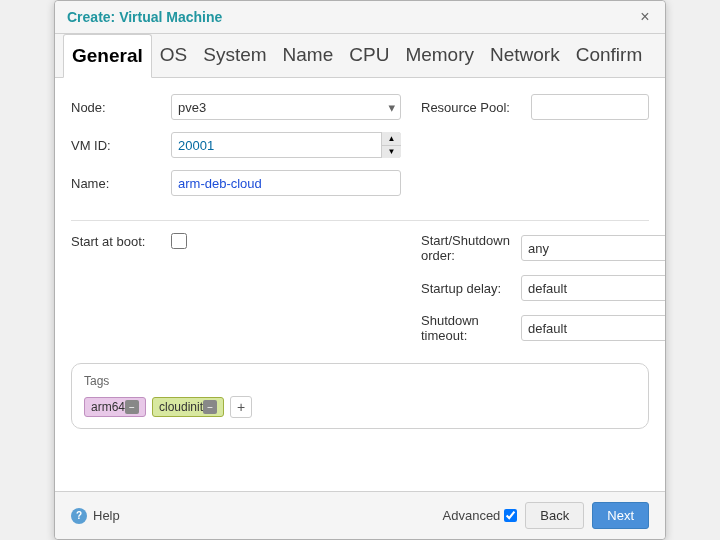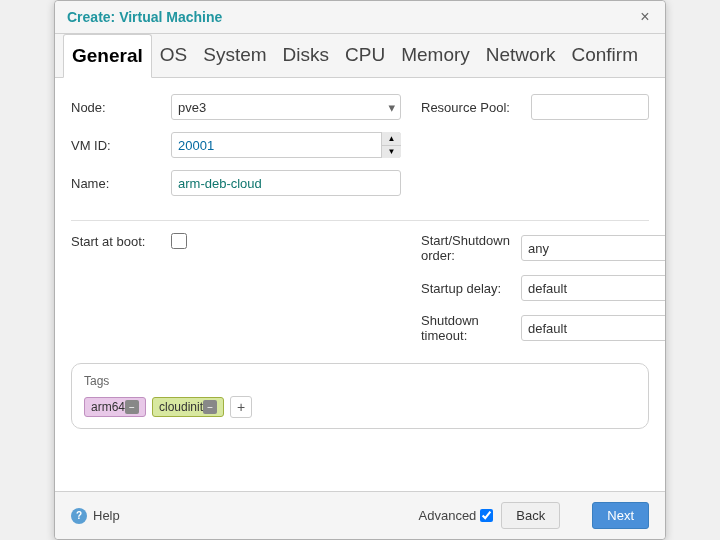--- a/index.html
+++ b/index.html
@@ -91,21 +91,21 @@
       font-size: 13px;
     }
     .form-control {
       flex: 1;
       max-width: 230px;
       height: 26px;
       border: 1px solid #ccc;
       border-radius: 3px;
       padding: 2px 6px;
       font-size: 13px;
-      color: #0f766e;
+      color: #1d4ed8;
       background: #fff;
     }
     .select-wrapper {
       position: relative;
       display: inline-flex;
       align-items: center;
       max-width: 230px;
       flex: 1;
     }
     .select-wrapper select {
@@ -318,21 +318,20 @@
       border: 1px solid #ccc;
       font-size: 13px;
       cursor: pointer;
       background: #f0f0f0;
       color: #333;
     }
     .footer-btn.primary {
       background: #4a90d9;
       border-color: #3a7fc0;
       color: #fff;
-      margin-left: 24px;
     }
     .help-icon {
       width: 16px;
       height: 16px;
       border-radius: 50%;
       background: #5a9fd4;
       color: #fff;
       font-size: 10px;
       display: flex;
       align-items: center;
@@ -347,21 +346,21 @@
 
   <div class="title-bar">
     <span class="title-text">Create: Virtual Machine</span>
     <button class="close-btn">×</button>
   </div>
 
   <div class="tabs">
     <div class="tab active">General</div>
     <div class="tab">OS</div>
     <div class="tab">System</div>
-    <div class="tab">Disks</div>
+    <div class="tab">Name</div>
     <div class="tab">CPU</div>
     <div class="tab">Memory</div>
     <div class="tab">Network</div>
     <div class="tab">Confirm</div>
   </div>
 
   <div class="content">
 
     <div class="two-col">
 

